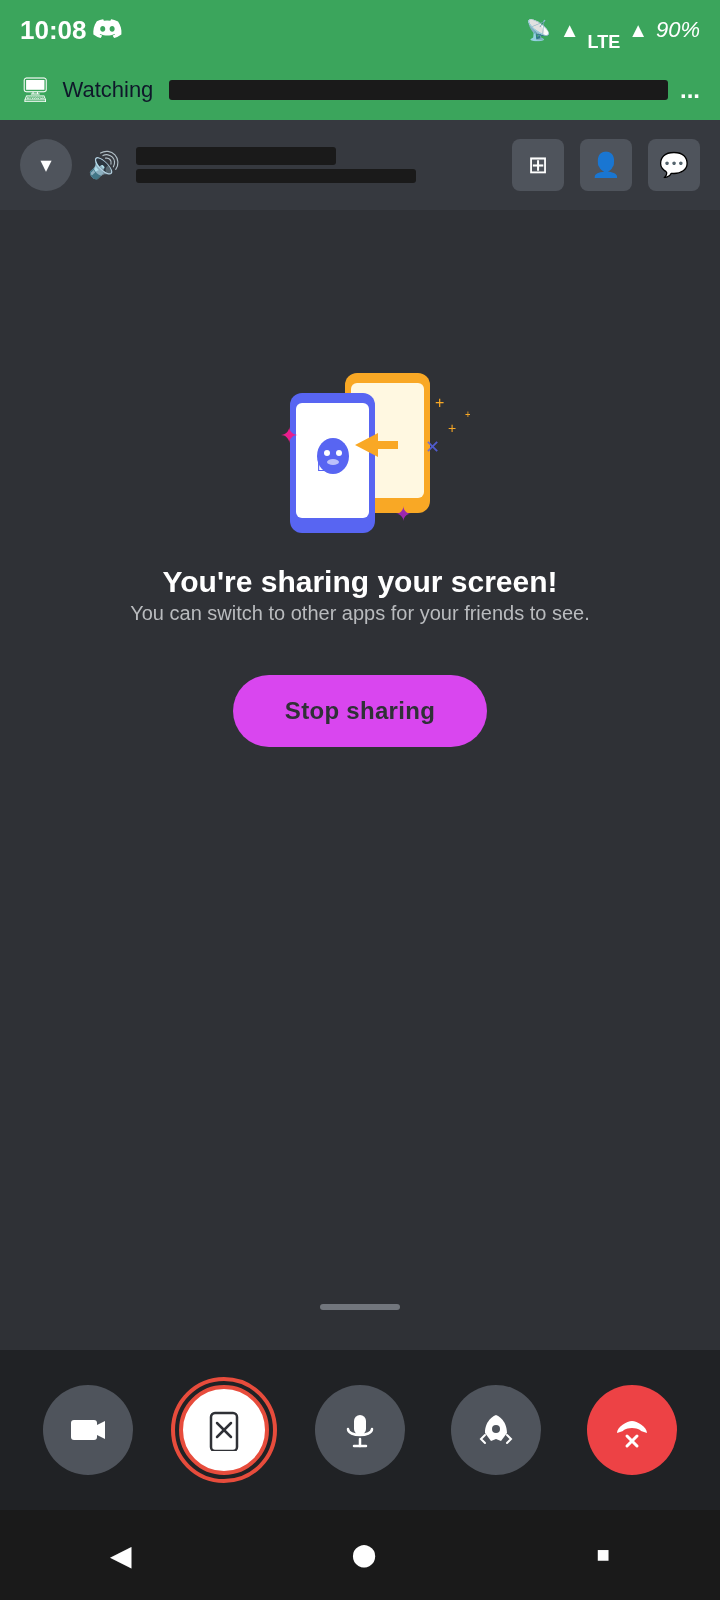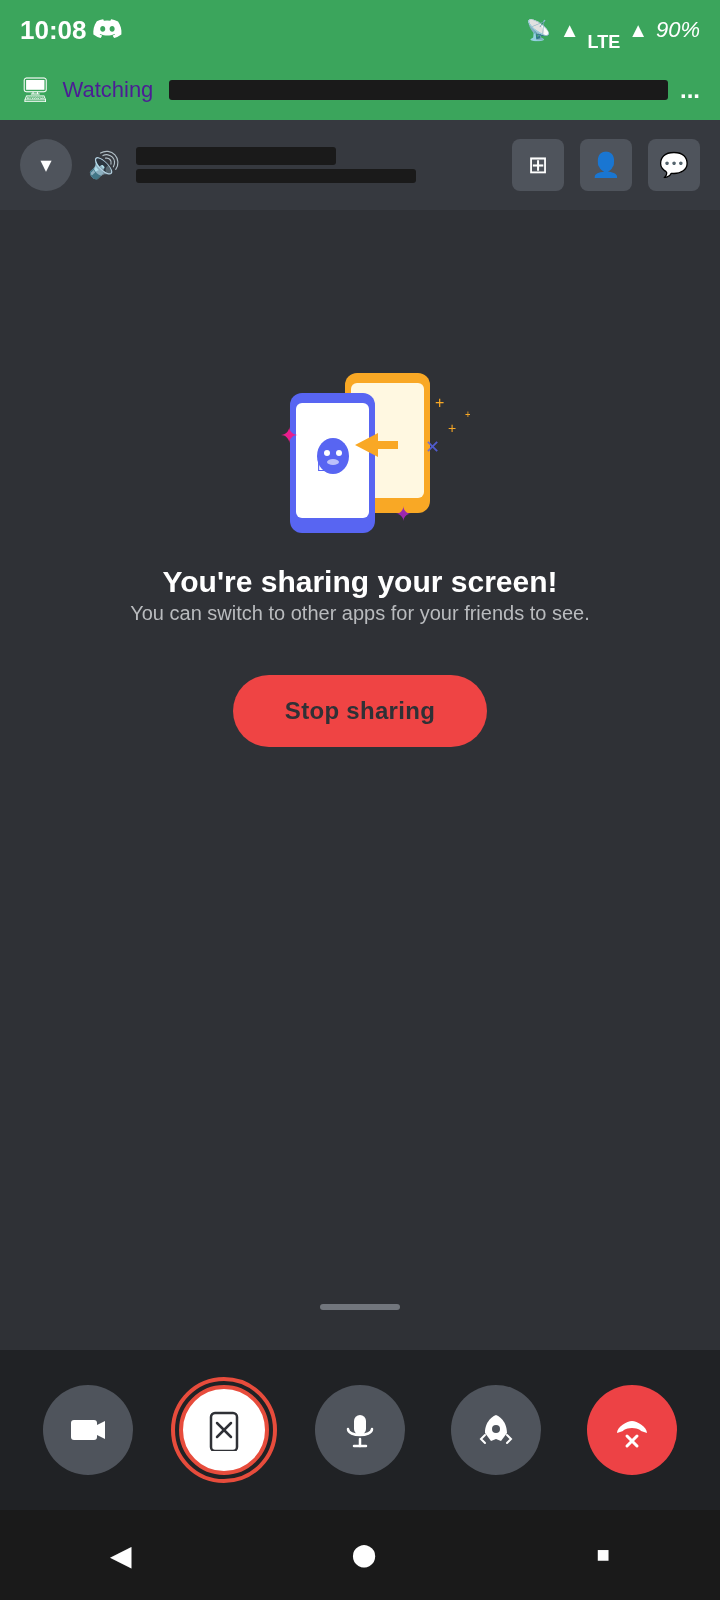--- a/index.html
+++ b/index.html
@@ -61,21 +61,21 @@
       display: flex;
       align-items: center;
       padding: 0 20px;
       gap: 12px;
     }
     .watching-icon {
       color: white;
       font-size: 24px;
     }
     .watching-label {
-      color: #4c1d95;
+      color: #0f172a;
       font-size: 22px;
       font-weight: 500;
     }
     .watching-channel {
       flex: 1;
       height: 20px;
       background: #1a1a1a;
       border-radius: 3px;
       margin-left: 4px;
     }
@@ -175,21 +175,21 @@
       color: #b9bbbe;
       font-size: 20px;
       text-align: center;
       margin-bottom: 48px;
       line-height: 1.4;
       padding: 0 40px;
     }
 
     
     .stop-sharing-btn {
-      background: #ef4444;
+      background: #d946ef;
       border: none;
       border-radius: 40px;
       padding: 22px 52px;
       font-size: 24px;
       font-weight: 600;
       color: #2f3136;
       cursor: pointer;
       letter-spacing: 0.3px;
     }
 

